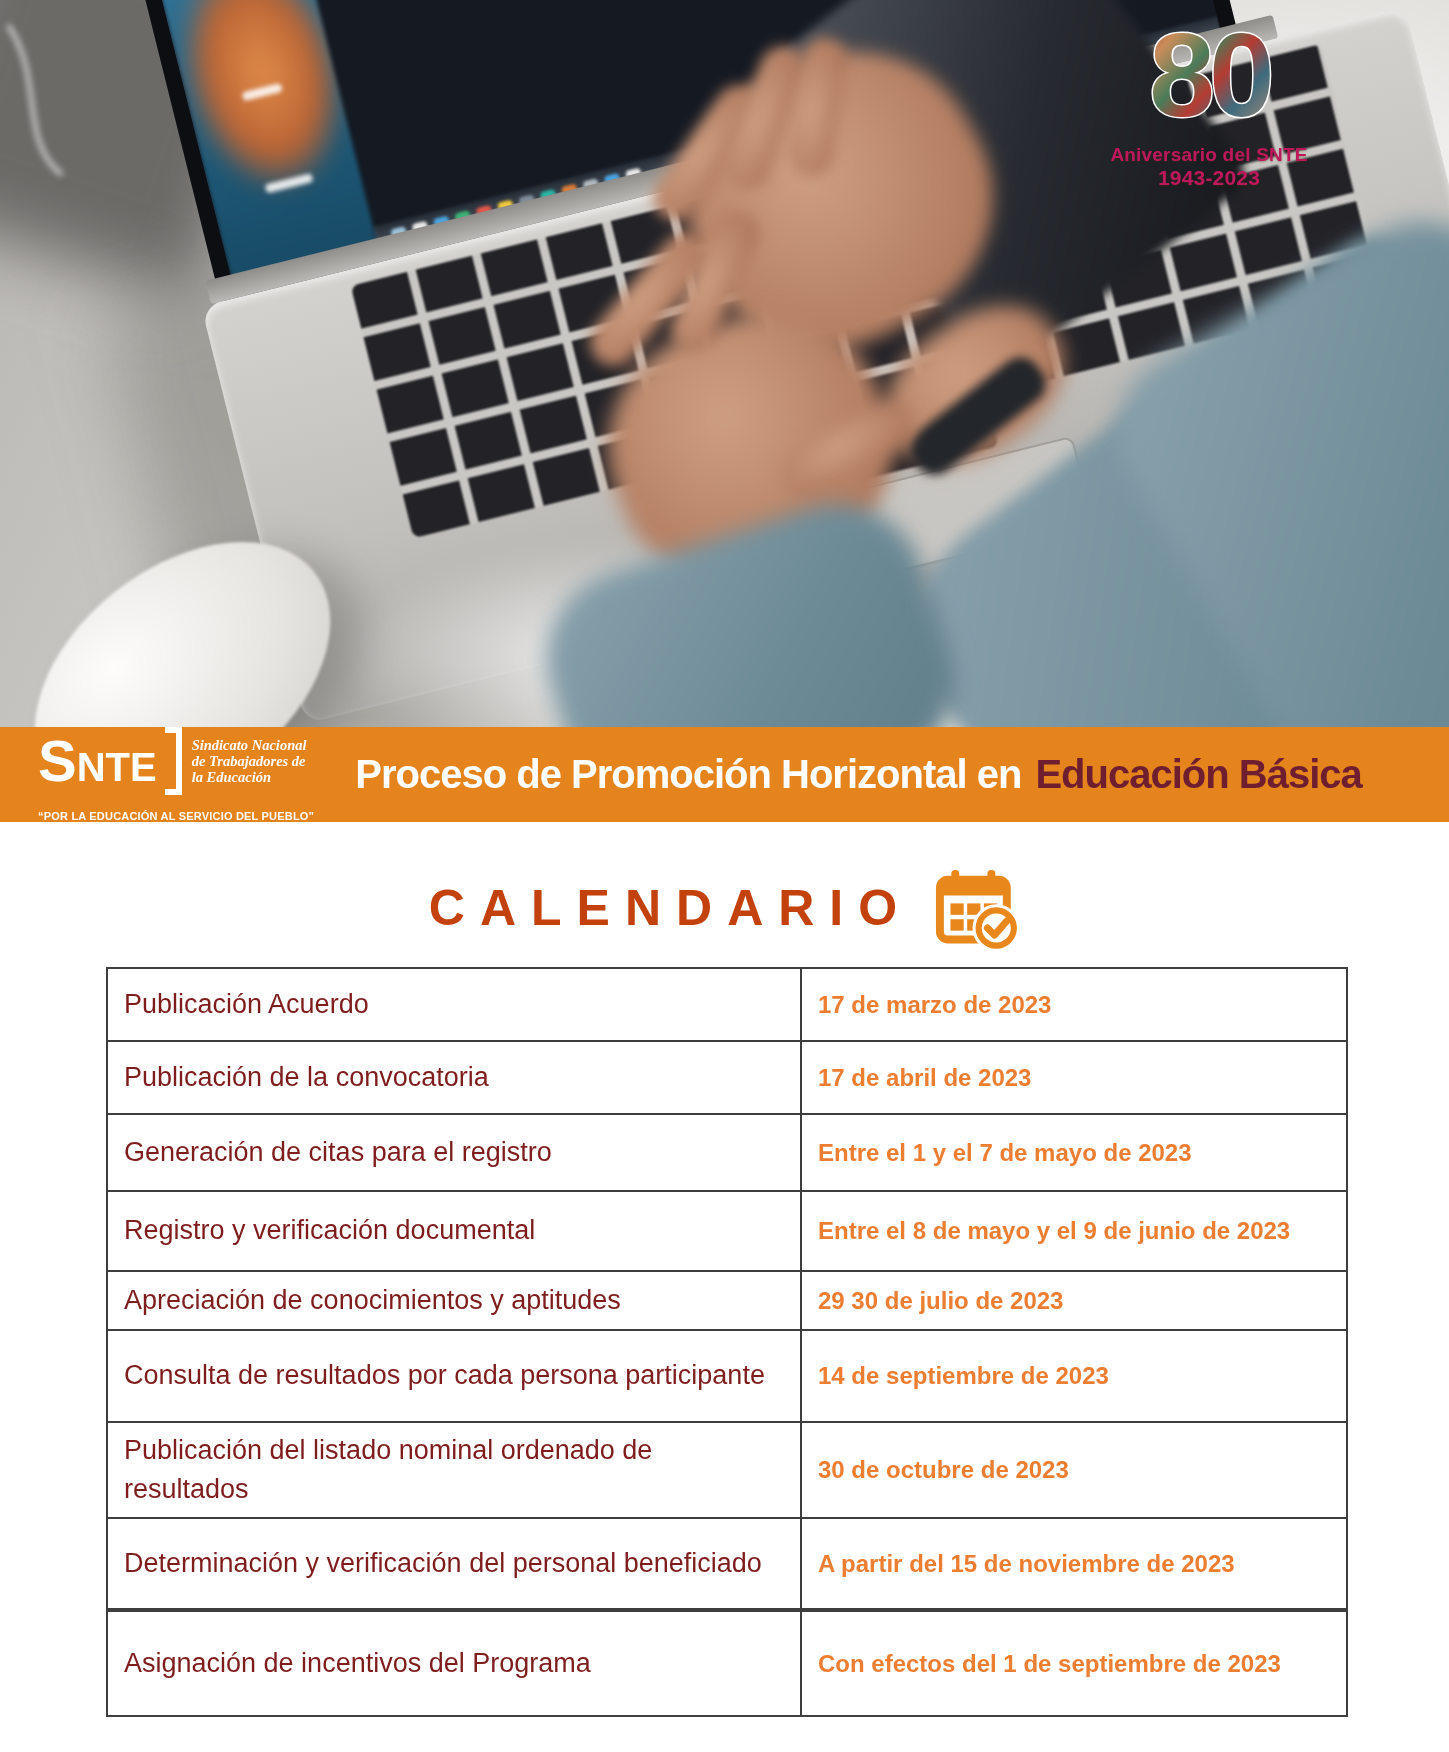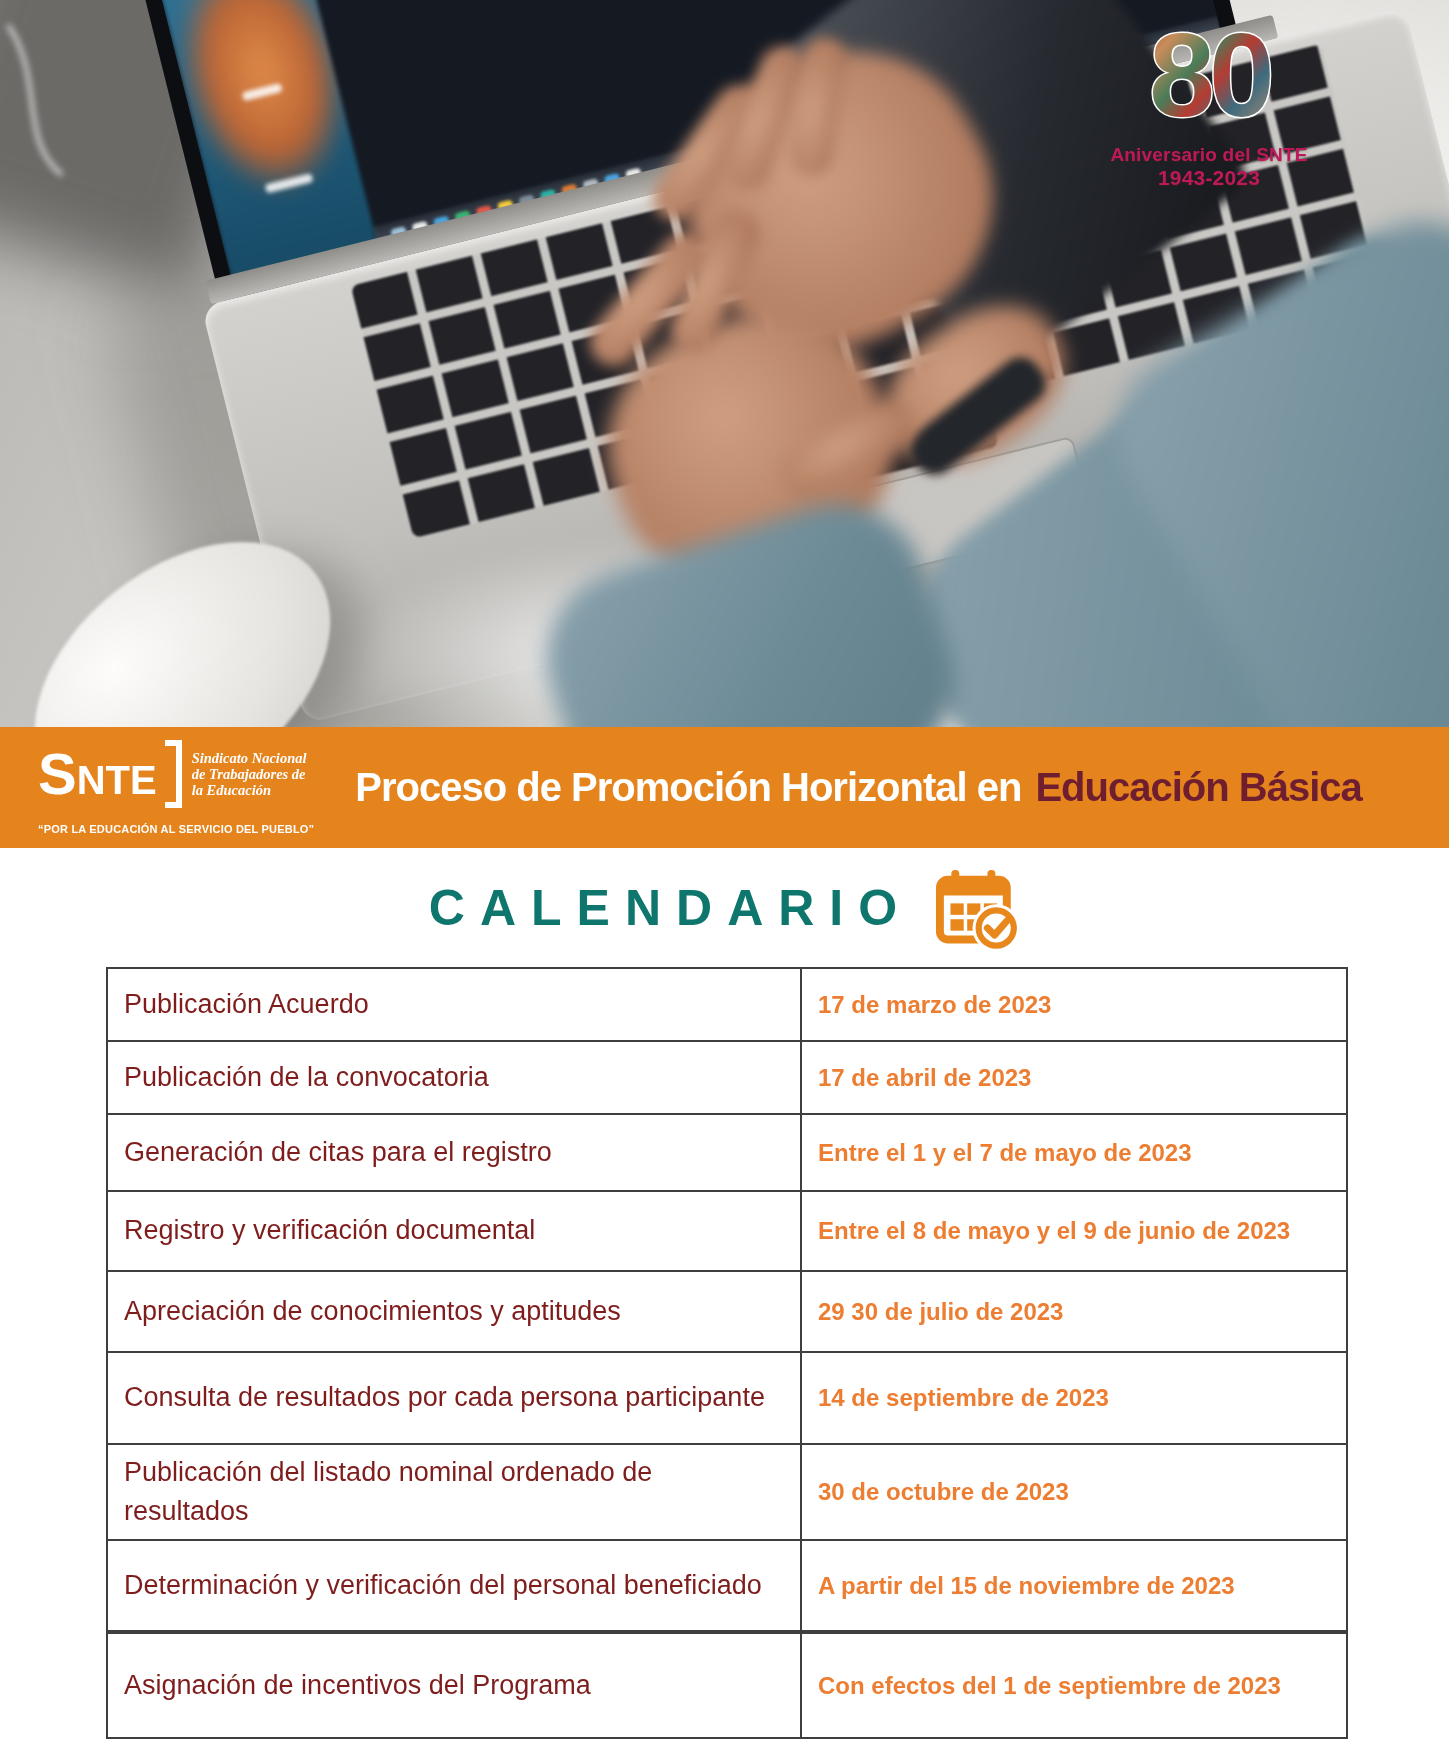--- a/index.html
+++ b/index.html
@@ -81,50 +81,50 @@
          background:radial-gradient(ellipse at 35% 28%,#fdfcfb,#e6e4e0 60%,#cfcdc9);
          box-shadow:20px 26px 42px rgba(0,0,0,.18);filter:blur(1.5px);}
 
   
   .logo80{position:absolute;left:1104px;top:12px;width:210px;text-align:center;}
   .logo80-caption{color:#be185d;font-weight:800;font-size:19px;line-height:1.18;
                   text-shadow:0 1px 2px rgba(90,45,0,.35);letter-spacing:.2px;}
   .logo80-caption .years{font-size:21px;display:block;}
 
   
-  .banner{position:absolute;left:0;top:727px;width:1449px;height:121px;background:#E5831D;
+  .banner{position:absolute;left:0;top:727px;width:1449px;height:95px;background:#E5831D;
           display:flex;align-items:center;color:#fff;}
   .snte-block{margin-left:38px;width:270px;flex:0 0 auto;}
   .snte-row{display:flex;align-items:center;gap:10px;}
   .snte-letters{display:block;font-size:40px;font-weight:800;line-height:.9;letter-spacing:0;}
   .snte-letters::first-letter{font-size:58px;}
   .snte-bracket{width:11px;height:56px;border-top:6px solid #fff;border-right:6px solid #fff;
                 border-bottom:6px solid #fff;margin-left:-2px;flex:0 0 auto;}
   .snte-name{font-family:"Liberation Serif",serif;font-style:italic;font-weight:700;
              font-size:14.5px;line-height:1.12;width:145px;}
   .snte-motto{margin-top:15px;font-size:11px;font-weight:700;letter-spacing:.2px;white-space:nowrap;}
   .banner-title{flex:1;display:flex;justify-content:center;align-items:center;gap:14px;
                 font-size:40px;font-weight:700;letter-spacing:-1px;padding-right:40px;white-space:nowrap;}
   .banner-title .accent{color:#6E1E2F;}
 
   
   .cal-heading{position:absolute;left:0;top:848px;width:1449px;height:119px;
                display:flex;align-items:center;justify-content:center;gap:20px;}
-  .cal-text{color:#0f766e;font-size:50px;font-weight:800;letter-spacing:.3em;}
+  .cal-text{color:#c2410c;font-size:50px;font-weight:800;letter-spacing:.3em;}
   .cal-icon{flex:0 0 auto;margin-top:4px;}
 
   
   .calendar-table{position:absolute;left:106px;top:967px;width:1242px;border-collapse:collapse;
                   table-layout:fixed;}
   .calendar-table td{border:2px solid #3E3E3E;vertical-align:middle;padding:6px 16px;}
   .calendar-table td.activity-cell{width:660px;font-size:27px;color:#7f1d1d;line-height:1.45;}
   .calendar-table td.date-cell{font-size:24px;font-weight:700;color:#ED7D31;line-height:1.4;}
   .calendar-table tr:nth-child(1){height:73px;} .calendar-table tr:nth-child(2){height:73px;}
   .calendar-table tr:nth-child(3){height:77px;} .calendar-table tr:nth-child(4){height:80px;}
-  .calendar-table tr:nth-child(5){height:81px;} .calendar-table tr:nth-child(6){height:92px;}
+  .calendar-table tr:nth-child(5){height:59px;} .calendar-table tr:nth-child(6){height:92px;}
   .calendar-table tr:nth-child(7){height:96px;} .calendar-table tr:nth-child(8){height:92px;}
   .calendar-table tr:nth-child(9){height:106px;}
   .calendar-table tr:nth-child(9) td{border-top-width:4px;}
 </style>
 </head>
 <body>
 
 <div class="page">
 
   <div class="photo">

